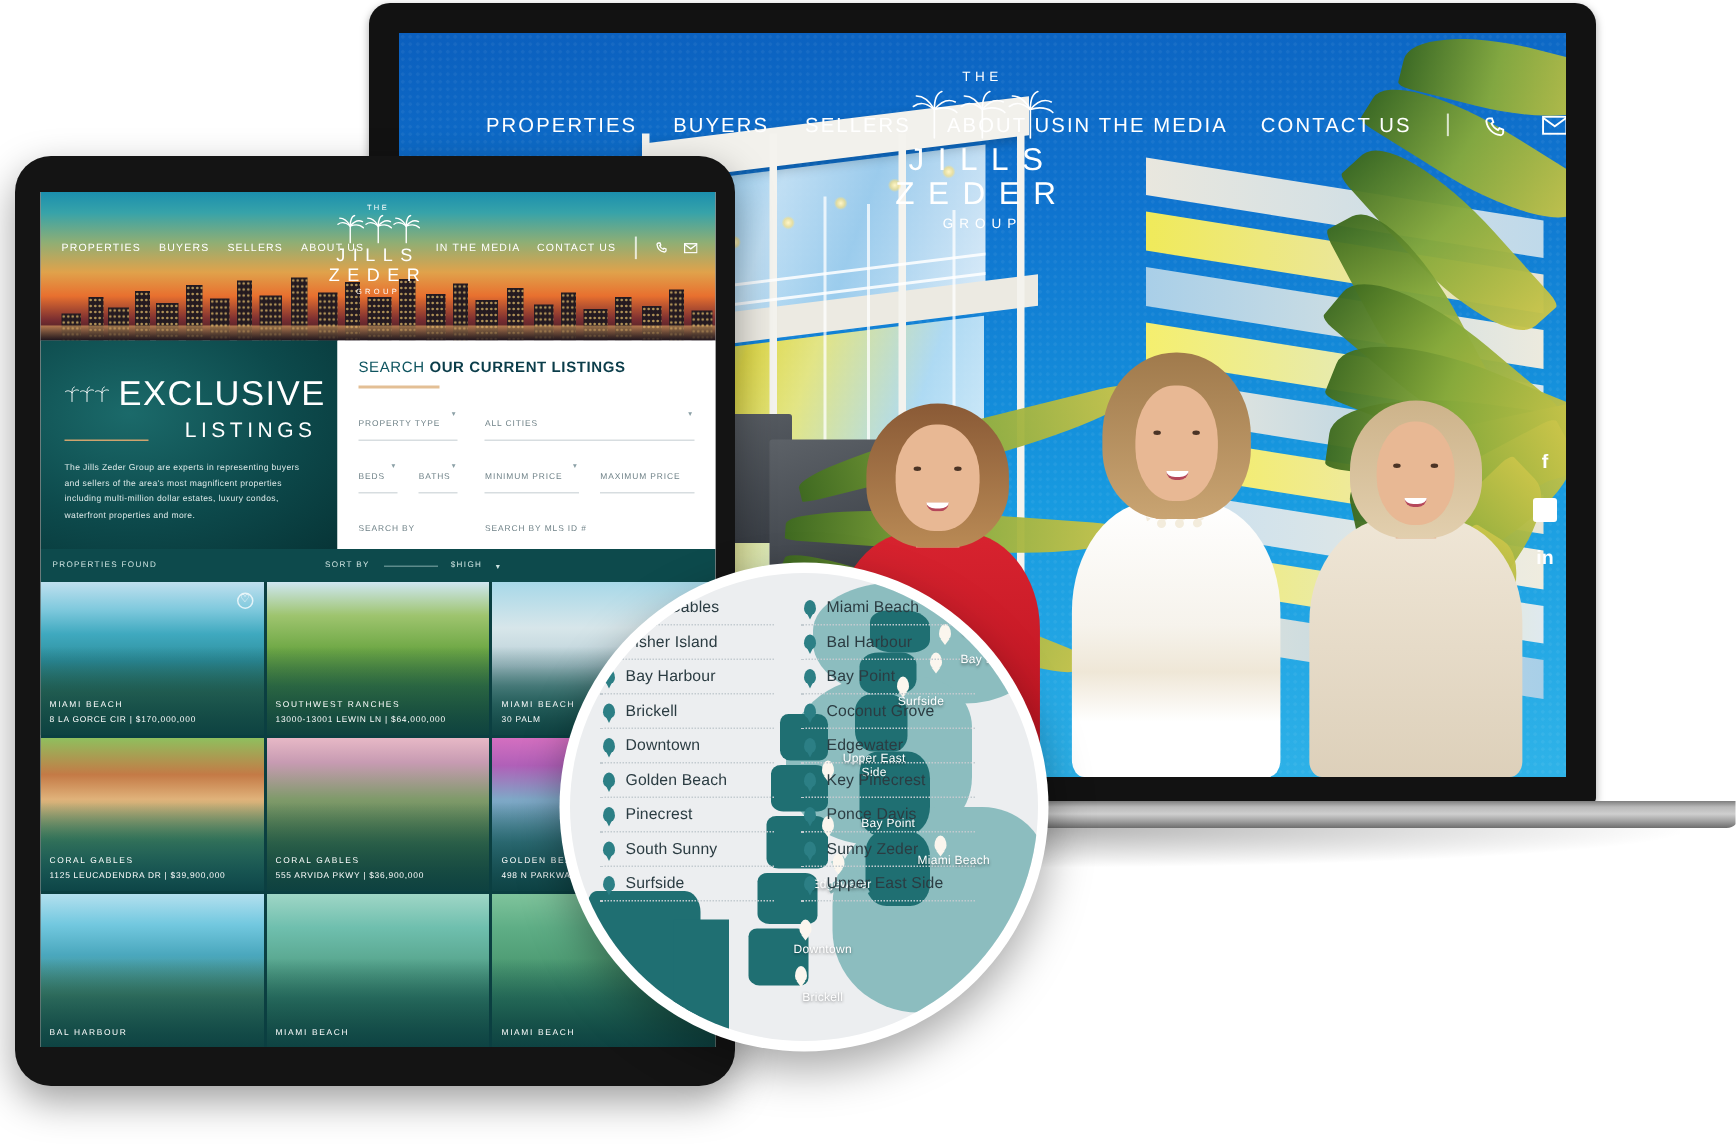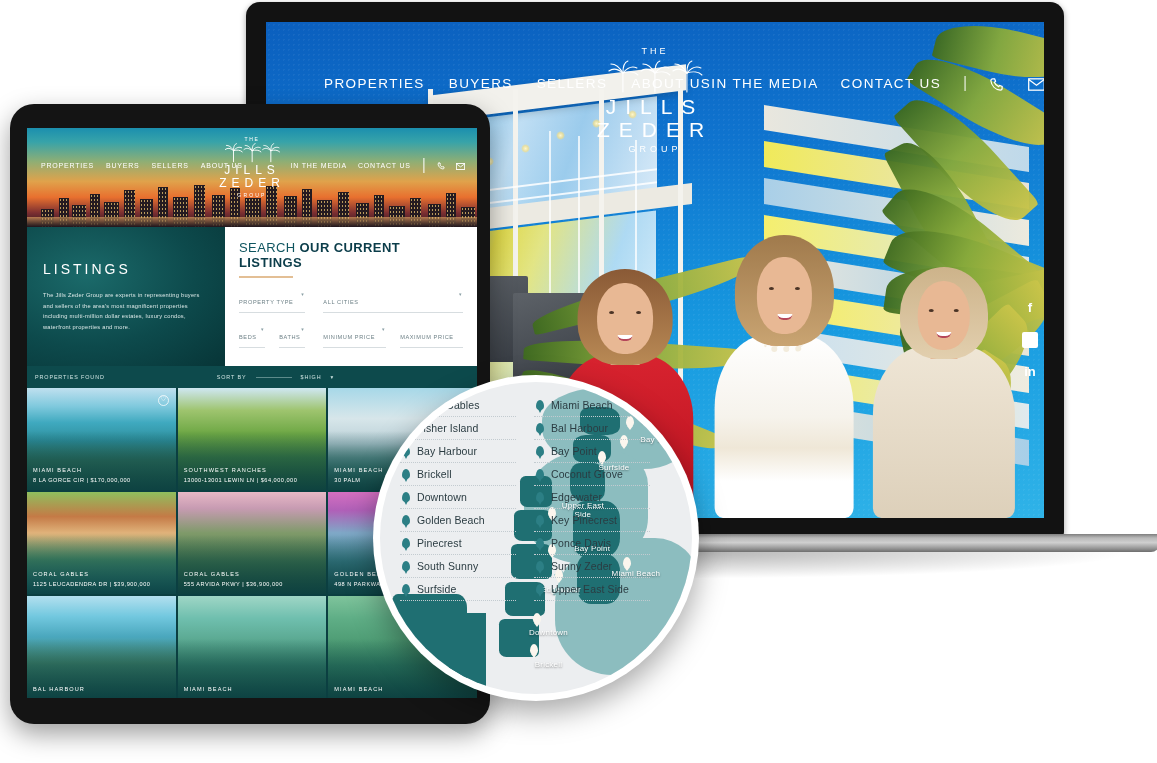--- a/index.html
+++ b/index.html
@@ -140,28 +140,28 @@
   .tlogo .the { font-size:5px; letter-spacing:1.6px; }
   .tlogo .jills,.tlogo .zeder { font-size:12px; letter-spacing:5px; line-height:1.12; }
   .tlogo .group { font-size:5px; letter-spacing:2.2px; margin-top:1px; }
 
   
   .excl { position:absolute; left:0; top:99px; width:198px; height:139px;
           background: radial-gradient(ellipse at 30% 35%, #1b6a6a 0%, #0d4a4c 55%, #073537 100%); color:#fff; }
   .excl-inner { padding:22px 14px 0 16px; }
   .excl-title { display:flex; align-items:center; gap:6px; }
   .excl-title .w { font-size:23px; letter-spacing:1px; font-weight:300; }
-  .excl-sub { display:flex; align-items:flex-start; gap:10px; margin-top:2px;flex-direction:column; }
+  .excl-sub { display:flex; align-items:flex-end; gap:24px; margin-top:2px; }
   .excl-sub .rule { flex:1; height:1px; background:#cfa46e; }
   .excl-sub .w2 { font-size:14px; letter-spacing:3px; font-weight:300; }
   .excl-p { margin-top:13px; font-size:5.7px; line-height:1.85; letter-spacing:.25px; color:#dce9e8; max-width:162px; }
 
   
   .spanel { position:absolute; left:198px; top:99px; right:0; height:139px; background:#fff; padding:13px 14px 0 14px; }
-  .spanel h2 { font-size:13px; letter-spacing:.4px; color:#0f5560; font-weight:400; }
+  .spanel h2 { font-size:10px; letter-spacing:.4px; color:#0f5560; font-weight:400; }
   .spanel h2 b { color:#0b3d4a; font-weight:700; }
   .s-rule { width:54px; height:1.6px; background:#e3bf95; margin:6px 0 12px; }
   .s-grid { display:grid; grid-template-columns: 1fr 1fr; column-gap:18px; row-gap:12px; }
   .fld { position:relative; border-bottom:1px solid #d7dde0; padding-bottom:4px; }
   .fld span { font-size:5.6px; letter-spacing:.6px; color:#6e8187; }
   .fld .car { position:absolute; right:1px; top:1px; font-size:5px; color:#8ba0a6; }
   .pair { display:grid; grid-template-columns: 1fr 1fr; column-gap:14px; }
   .btns { display:flex; gap:11px; margin-top:13px; grid-column: 2; justify-self:start; }
   .btn { display:flex; align-items:center; gap:4px; padding:5px 13px; font-size:5.4px; letter-spacing:.9px; font-weight:700; }
   .btn.search { border:1px solid #e0b98d; color:#0d4651; }
@@ -480,20 +480,45 @@
               </g>
           </svg>
         </div>
         <div class="jills">JILLS</div>
         <div class="zeder">ZEDER</div>
         <div class="group">GROUP</div>
       </div>
 
       <div class="excl">
         <div class="excl-inner">
+          <div class="excl-title">
+            <span style="line-height:0;">
+              <svg width="30" height="16" viewBox="0 0 96 34" fill="none" stroke="#fff" stroke-width="2" stroke-linecap="round">
+                <g>
+                    <path d="M16 32 V13"></path>
+                    <path d="M16 13 C10 8 6 8 2 11"></path>
+                    <path d="M16 13 C16 5 18 2 21 1"></path>
+                    <path d="M16 13 C21 7 26 6 30 8"></path>
+                  </g>
+                <g>
+                    <path d="M48 32 V13"></path>
+                    <path d="M48 13 C42 8 38 8 34 11"></path>
+                    <path d="M48 13 C48 5 50 2 53 1"></path>
+                    <path d="M48 13 C53 7 58 6 62 8"></path>
+                  </g>
+                <g>
+                    <path d="M80 32 V13"></path>
+                    <path d="M80 13 C74 8 70 8 66 11"></path>
+                    <path d="M80 13 C80 5 82 2 85 1"></path>
+                    <path d="M80 13 C85 7 90 6 94 8"></path>
+                  </g>
+              </svg>
+            </span>
+            <span class="w">EXCLUSIVE</span>
+          </div>
           <div class="excl-sub">
             <span class="rule"></span>
             <span class="w2">LISTINGS</span>
           </div>
           <p class="excl-p">The Jills Zeder Group are experts in representing buyers and sellers of the area's most magnificent properties including multi-million dollar estates, luxury condos, waterfront properties and more.</p>
         </div>
       </div>
 
       <div class="spanel">
         <h2><span>SEARCH </span><b>OUR CURRENT LISTINGS</b></h2>

